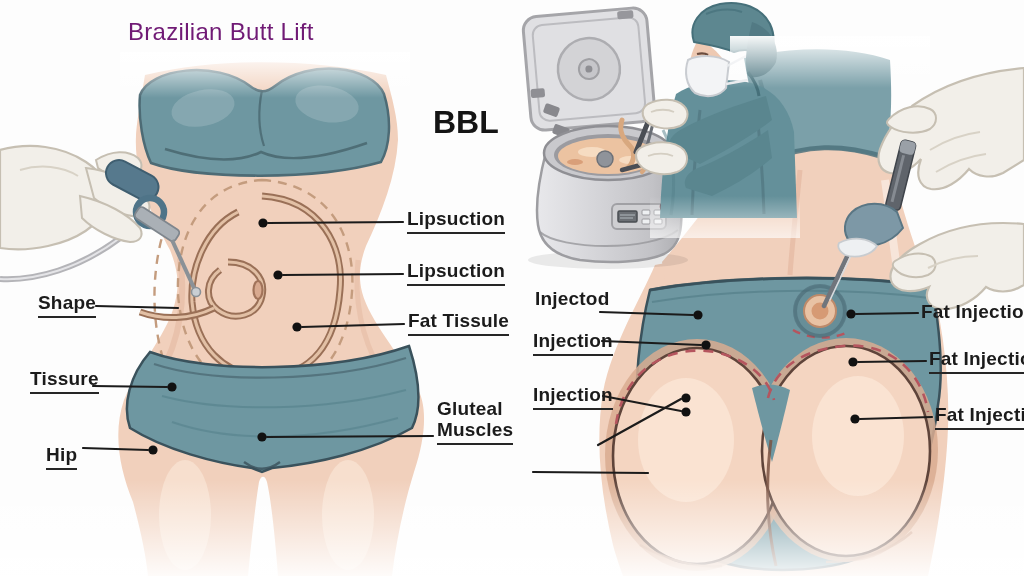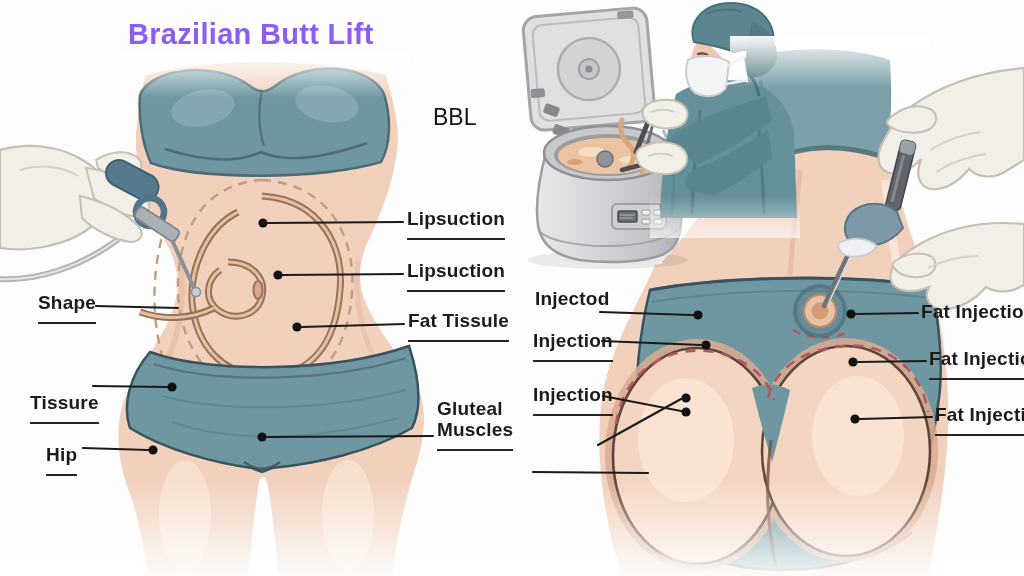--- a/index.html
+++ b/index.html
@@ -10,23 +10,23 @@
     --fat:#ecc3a1; --fat-light:#f6dcc2;
     --red-dash:#b5555e; --tube:#9a7057; --tube-light:#e2c0a5;
     --guide-dash:#c49c7e; --ink:#1b1b1b; --bg:#fdfdfd;
   }
   *{margin:0;padding:0;box-sizing:border-box}
   html,body{width:1024px;height:576px;overflow:hidden}
   body{background:var(--bg);font-family:"Liberation Sans",sans-serif;position:relative}
   .stage{position:absolute;left:0;top:0;width:1024px;height:576px}
   svg{position:absolute;left:0;top:0}
   .lbl{position:absolute;color:var(--ink);font-size:19px;font-weight:bold;line-height:21px;white-space:nowrap;letter-spacing:.2px}
-  .lbl .ul{border-bottom:2.4px solid #262626;padding-bottom:9px;display:inline-block}
-  .title{position:absolute;left:128px;top:18px;font-size:29px;font-weight:bold;color:#8b5cf6;letter-spacing:.3px}
-  .abbr{position:absolute;left:433px;top:104px;font-size:23px;font-weight:normal;color:#141414}
+  .lbl .ul{border-bottom:2.4px solid #262626;padding-bottom:3px;display:inline-block}
+  .title{position:absolute;left:128px;top:18px;font-size:24px;font-weight:normal;color:#701a75;letter-spacing:.3px}
+  .abbr{position:absolute;left:433px;top:104px;font-size:32px;font-weight:bold;color:#141414}
 </style>
 </head>
 <body>
 
 <div class="stage">
 
 <svg width="1024" height="576" viewBox="0 0 1024 576">
   <defs>
     <linearGradient id="potG" x1="0" y1="0" x2="1" y2="0">
       <stop offset="0" stop-color="#e8e8eb"></stop>
@@ -278,21 +278,21 @@
     <circle cx="851" cy="314" r="4.6"></circle>
     <circle cx="853" cy="362" r="4.6"></circle>
     <circle cx="855" cy="419" r="4.6"></circle>
   </g>
 </svg>
 
 <div class="title">Brazilian Butt Lift</div>
 <div class="abbr">BBL</div>
 
 <div class="lbl" style="left:38px;top:292px"><span class="ul">Shape</span></div>
-<div class="lbl" style="left:30px;top:392px"><span class="ul">Tissure</span></div>
+<div class="lbl" style="left:30px;top:368px"><span class="ul">Tissure</span></div>
 <div class="lbl" style="left:46px;top:444px"><span class="ul">Hip</span></div>
 
 <div class="lbl" style="left:407px;top:208px"><span class="ul">Lipsuction</span></div>
 <div class="lbl" style="left:407px;top:260px"><span class="ul">Lipsuction</span></div>
 <div class="lbl" style="left:437px;top:398px">
   <span>Gluteal</span><br>
   <span class="ul">Muscles</span>
 </div>
 <div class="lbl" style="left:408px;top:310px"><span class="ul">Fat Tissule</span></div>
 

